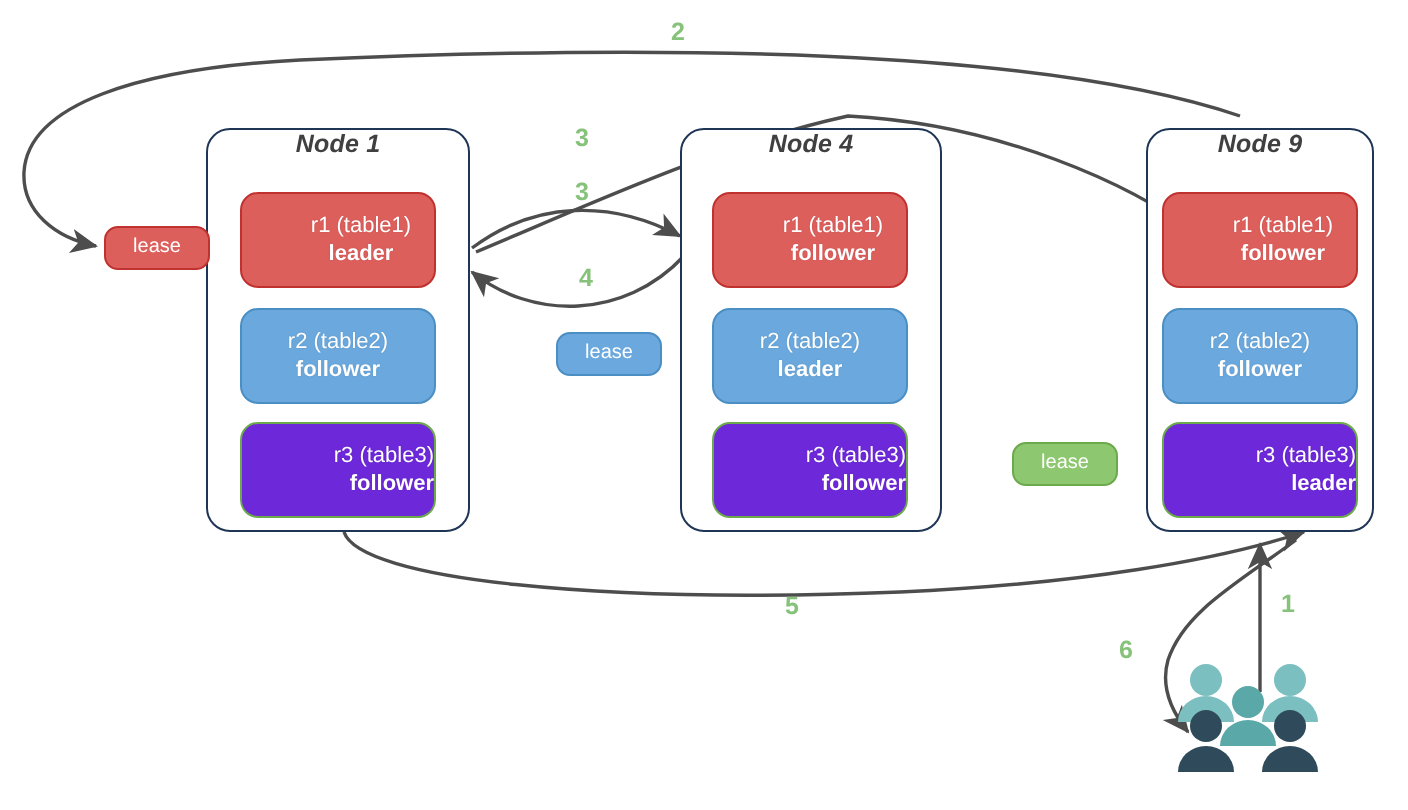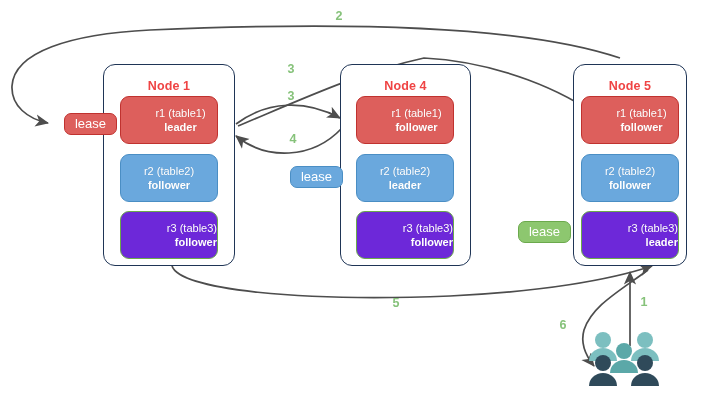--- a/index.html
+++ b/index.html
@@ -16,26 +16,27 @@
   .node-box{
     position:absolute;
     box-sizing:border-box;
     background:#ffffff;
     border:1.6px solid #1f3556;
     border-radius:12px;
   }
   .node-title{
     position:absolute;
     left:0;right:0;
-    top:14px;
+    top:0;
     text-align:center;
     font-size:12.5px;
     font-weight:bold;
-    color:#ef4444;
+    color:#404040;
     letter-spacing:.1px;
+    font-style:italic;
   }
   .replica{
     position:absolute;
     box-sizing:border-box;
     border-radius:9px;
     display:flex;
     flex-direction:column;
     align-items:center;
     justify-content:center;
     color:#ffffff;
@@ -49,23 +50,22 @@
   .rep-red{background:#dd5f5c;border:1.6px solid #c0322f;padding-left:23px;}
   .rep-blue{background:#6aa8dd;border:1.6px solid #4a8ec4;}
   .rep-green{background:#6d28d9;border:1.6px solid #6ba94c;align-items:flex-end;}
 
   .lease{
     position:absolute;
     box-sizing:border-box;
     border-radius:7px;
     display:flex;align-items:center;justify-content:center;
     color:#ffffff;
-    font-size:13px;
+    font-size:10px;
     line-height:12px;
-    margin-left:12px;
   }
   .lease-red{background:#dd5f5c;border:1.6px solid #c0322f;}
   .lease-blue{background:#6aa8dd;border:1.6px solid #4a8ec4;}
   .lease-green{background:#8dc76f;border:1.6px solid #6ba94c;}
 
   .step{
     position:absolute;
     font-size:12.5px;
     font-weight:bold;
     color:#86c27a;
@@ -127,21 +127,21 @@
   <div class="replica rep-blue" style="left:356px;top:154px;width:98px;height:48px;">
     <span class="rl1">r2 (table2)</span>
     <span class="rl2">leader</span>
   </div>
   <div class="replica rep-green" style="left:356px;top:211px;width:98px;height:48px;">
     <span class="rl1">r3 (table3)</span>
     <span class="rl2">follower</span>
   </div>
 
   <div class="node-box" style="left:573px;top:64px;width:114px;height:202px;">
-    <div class="node-title">Node 5</div>
+    <div class="node-title">Node 9</div>
   </div>
   <div class="replica rep-red" style="left:581px;top:96px;width:98px;height:48px;">
     <span class="rl1">r1 (table1)</span>
     <span class="rl2">follower</span>
   </div>
   <div class="replica rep-blue" style="left:581px;top:154px;width:98px;height:48px;">
     <span class="rl1">r2 (table2)</span>
     <span class="rl2">follower</span>
   </div>
   <div class="replica rep-green" style="left:581px;top:211px;width:98px;height:48px;">

